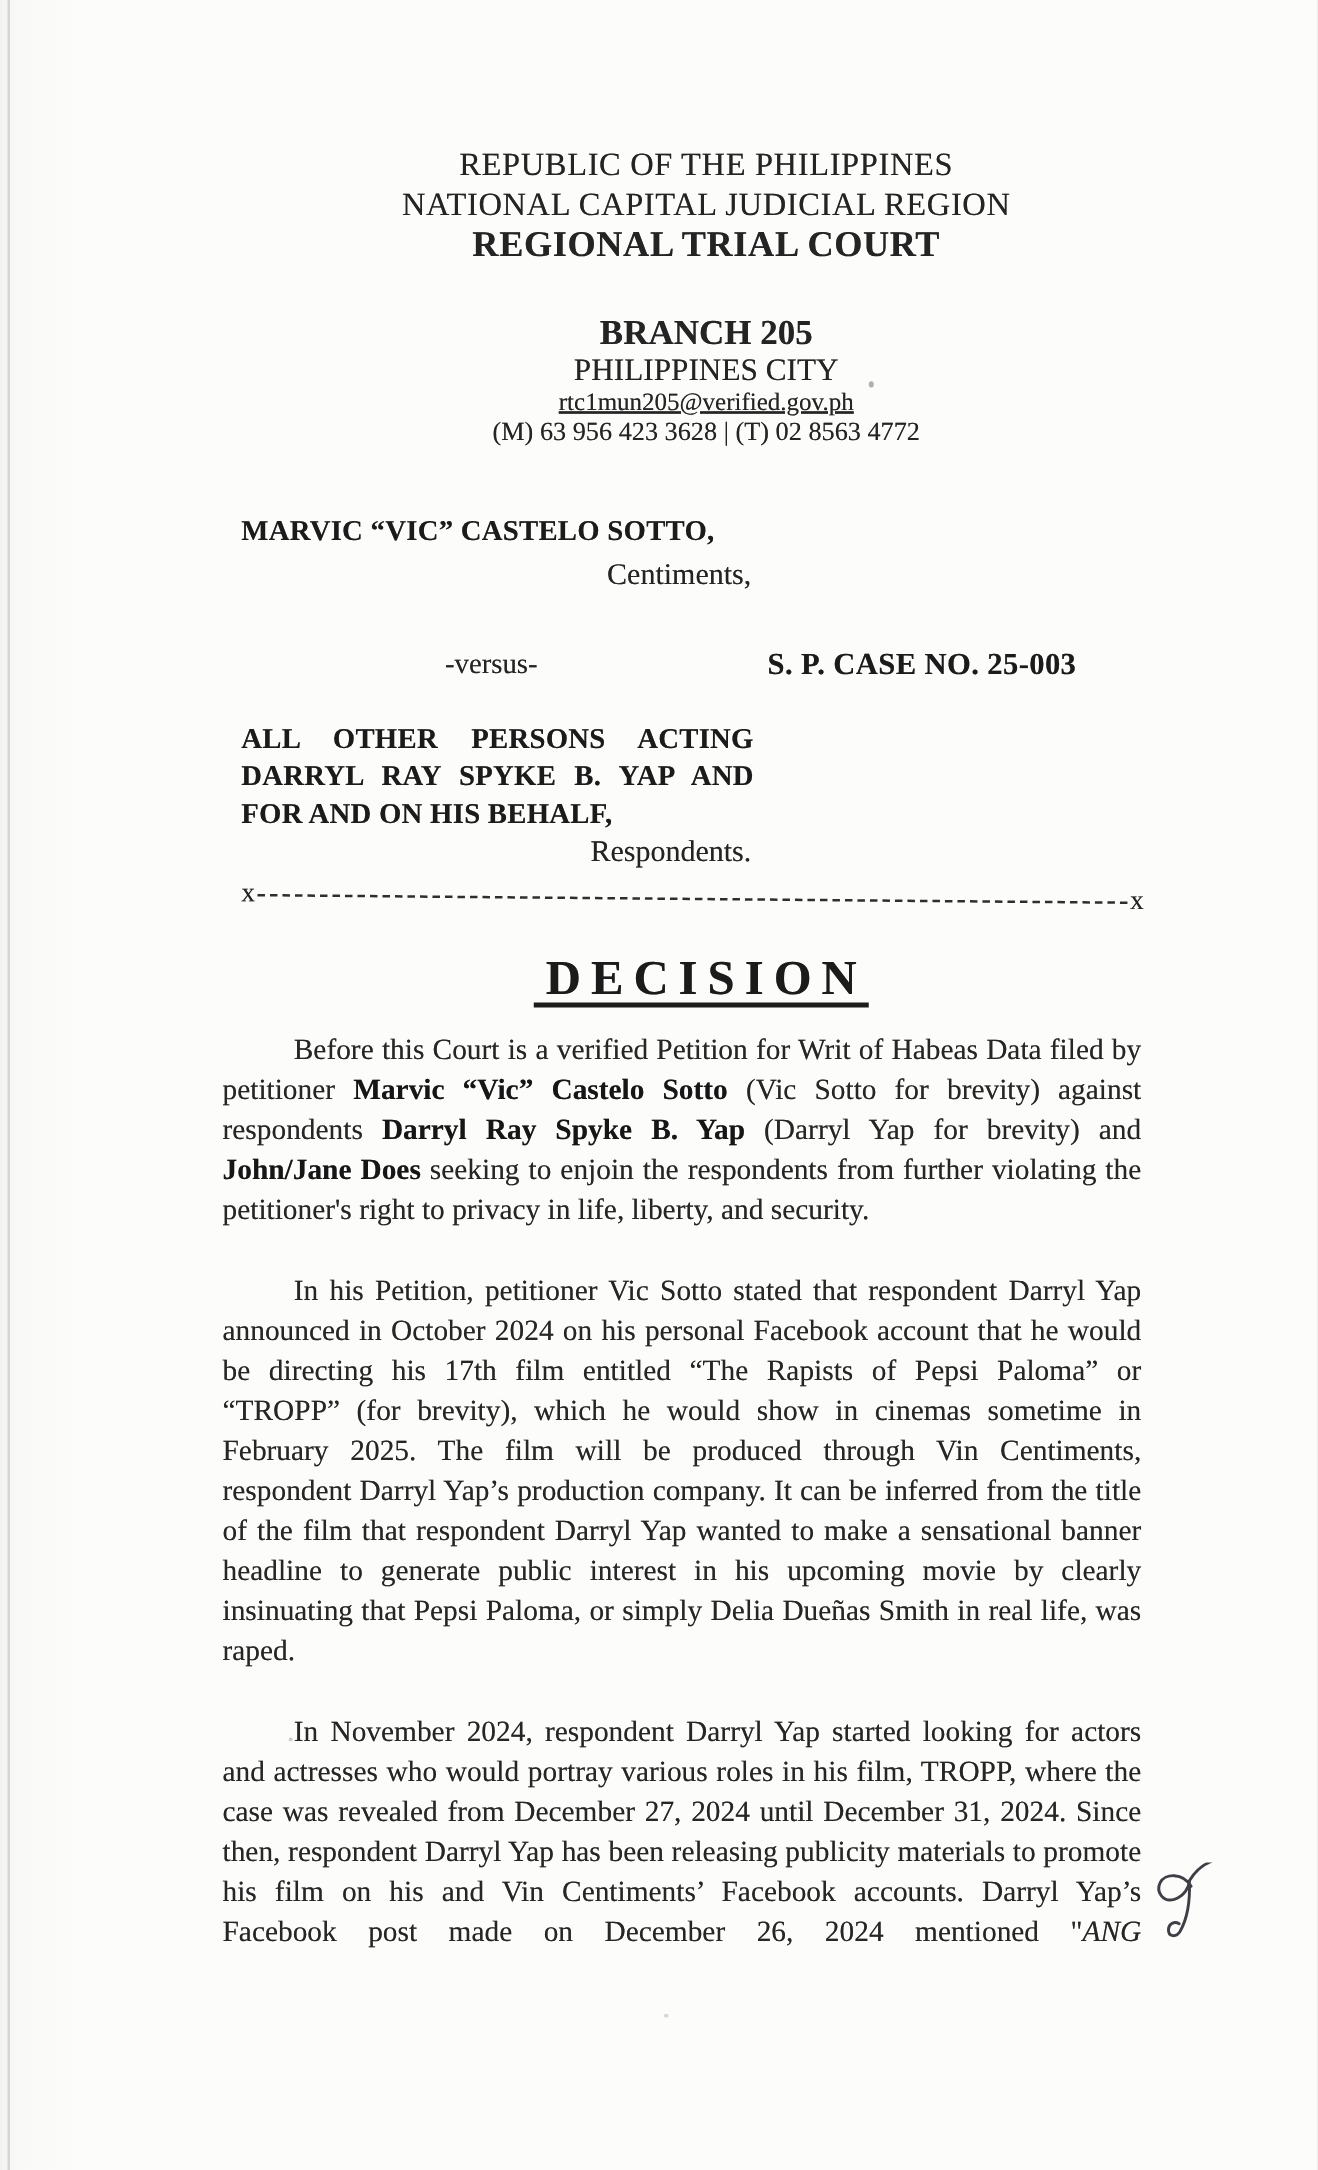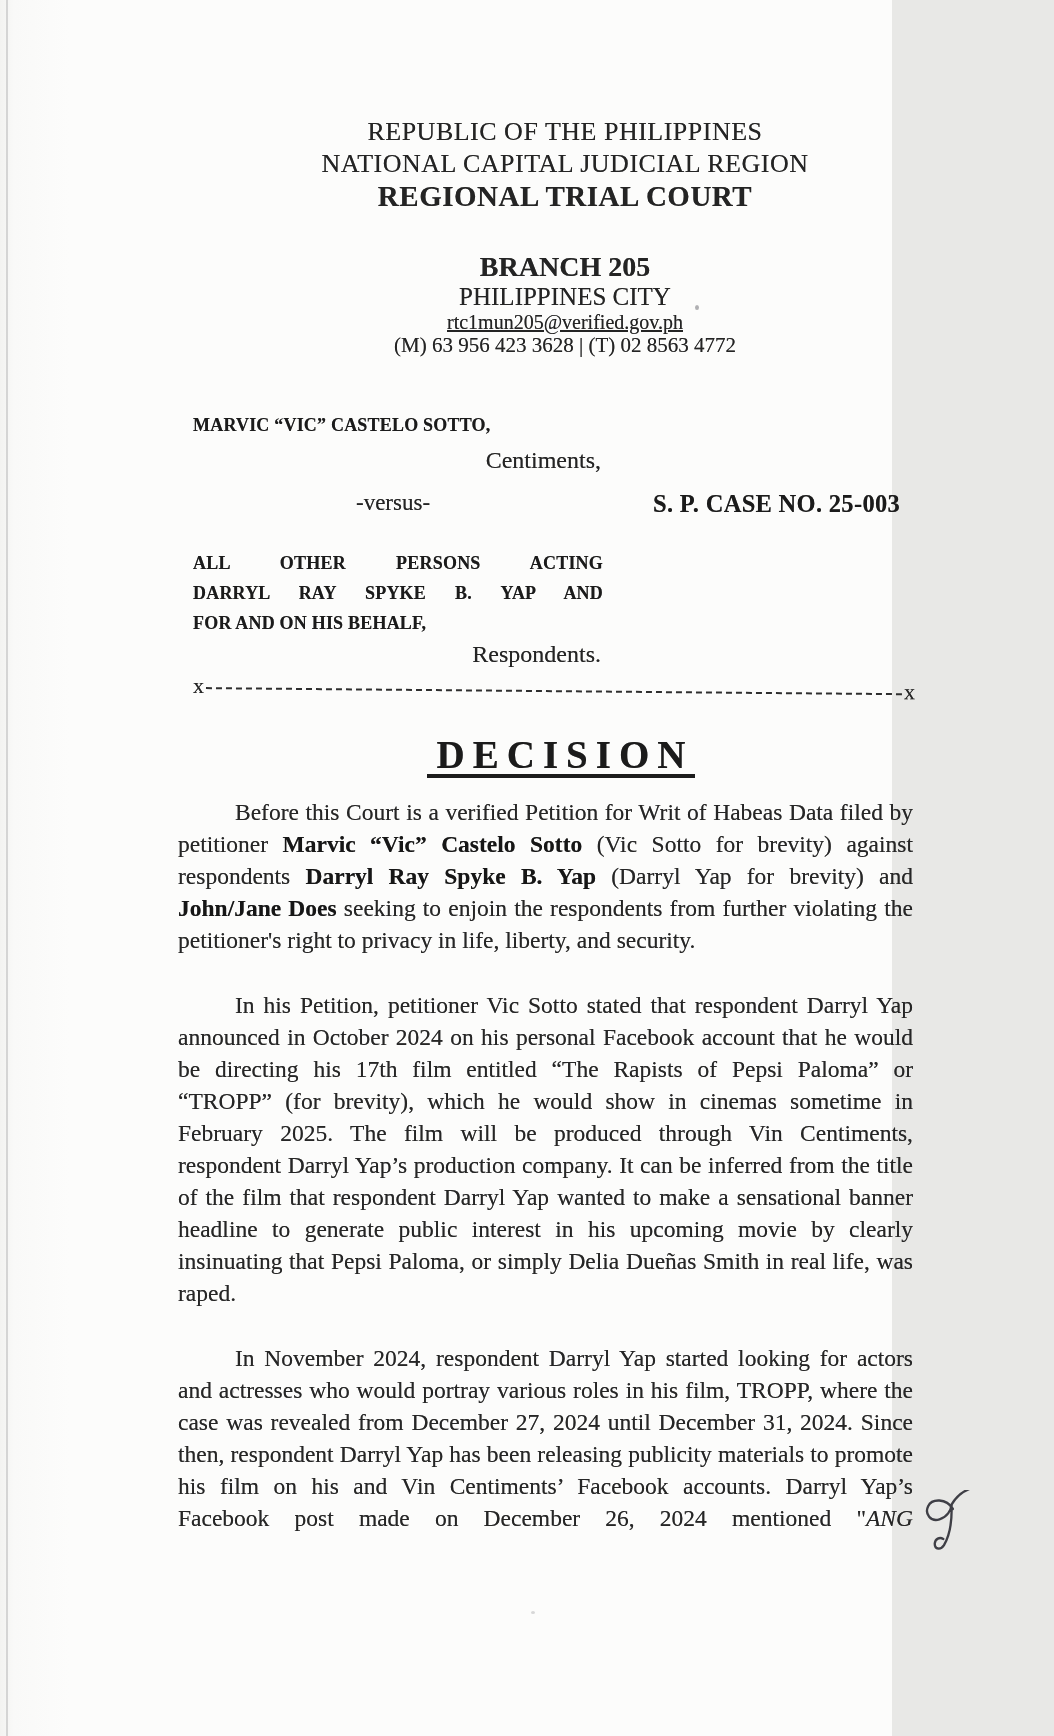--- a/index.html
+++ b/index.html
@@ -3,21 +3,21 @@
 <meta charset="utf-8">
 <title>Document</title>
 <style>
   html, body { margin: 0; padding: 0; }
   body {
     width: 1054px; height: 1736px; overflow: hidden;
     background: #e8e8e6;
     font-family: "Liberation Serif", "DejaVu Serif", serif;
   }
   .page {
-    position: relative; width: 892px; height: 1736px;
+    position: relative; width: 1054px; height: 1736px;
     background: linear-gradient(90deg, #f3f3f1 0px, #f9f9f8 14px, #fcfcfb 70px, #fcfcfb 100%);
     color: #242424;
   }
   .page-edge {
     position: absolute; left: 6px; top: 0; bottom: 0; width: 2px;
     background: rgba(135,135,140,0.30);
   }
   .content {
     position: absolute; left: 178px; top: 0; width: 750px;
     text-shadow: 0 0 0.5px rgba(20,20,20,0.55);
@@ -27,29 +27,29 @@
   .h-line { white-space: nowrap; }
   .h-republic { font-size: 26px; line-height: 32px; letter-spacing: 0.5px; }
   .h-region   { font-size: 26px; line-height: 32px; letter-spacing: 0.5px; }
   .h-court    { font-size: 29px; line-height: 33px; font-weight: bold; letter-spacing: 0.5px; }
   .h-branch   { font-size: 28px; line-height: 31px; font-weight: bold; margin-top: 38px; }
   .h-city     { font-size: 25px; line-height: 29px; }
   .h-email    { font-size: 20px; line-height: 23px; text-decoration: underline; }
   .h-phone    { font-size: 21px; line-height: 23px; }
   
   .caption { margin-top: 53px; margin-left: 15px; width: 410px; }
-  .party-name { font-size: 18px; font-weight: bold; line-height: 30px; letter-spacing: 0.2px; color: #1b1b1b; }
+  .party-name { font-size: 23px; font-weight: bold; line-height: 30px; letter-spacing: 0.2px; color: #1b1b1b; }
   .party-role { font-size: 24px; line-height: 28px; text-align: right; padding-right: 2px; }
   .role-petitioner { margin-top: 6px; }
   .respondent-block { margin-top: 0; }
   .force-justify { text-align: justify; text-align-last: justify; }
   .role-respondent { margin-top: 2px; }
-  .versus-row { position: relative; height: 30px; margin-top: 16px; margin-bottom: 28px; }
+  .versus-row { position: relative; height: 30px; margin-top: 44px; margin-bottom: 28px; }
   .versus { position: absolute; left: 178px; font-size: 23px; }
-  .case-no { position: absolute; left: 475px; font-size: 24.5px; font-weight: bold; letter-spacing: 0.3px; color: #1b1b1b; white-space: nowrap; }
+  .case-no { position: absolute; left: 436px; font-size: 24.5px; font-weight: bold; letter-spacing: 0.3px; color: #1b1b1b; white-space: nowrap; }
   
   .separator {
     display: flex; align-items: flex-start;
     margin-top: 6px; margin-left: 15px; width: 722px;
     font-size: 22px; line-height: 24px;
     transform: rotate(0.5deg); transform-origin: left center;
   }
   .dashes { flex: 1 1 auto; height: 13px; margin: 0 2px; border-bottom: 2.5px dashed #2e2e2e; }
   
   .decision-title {

